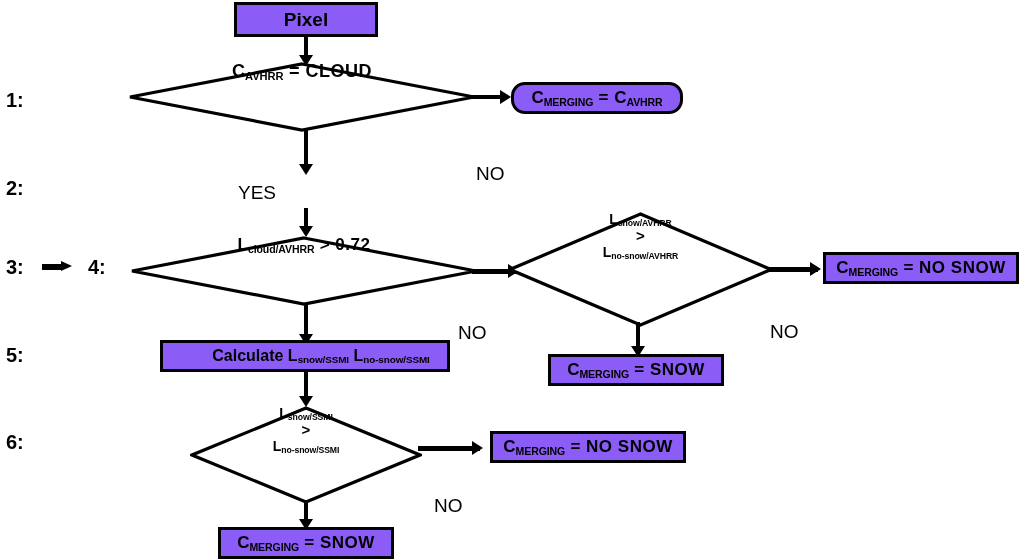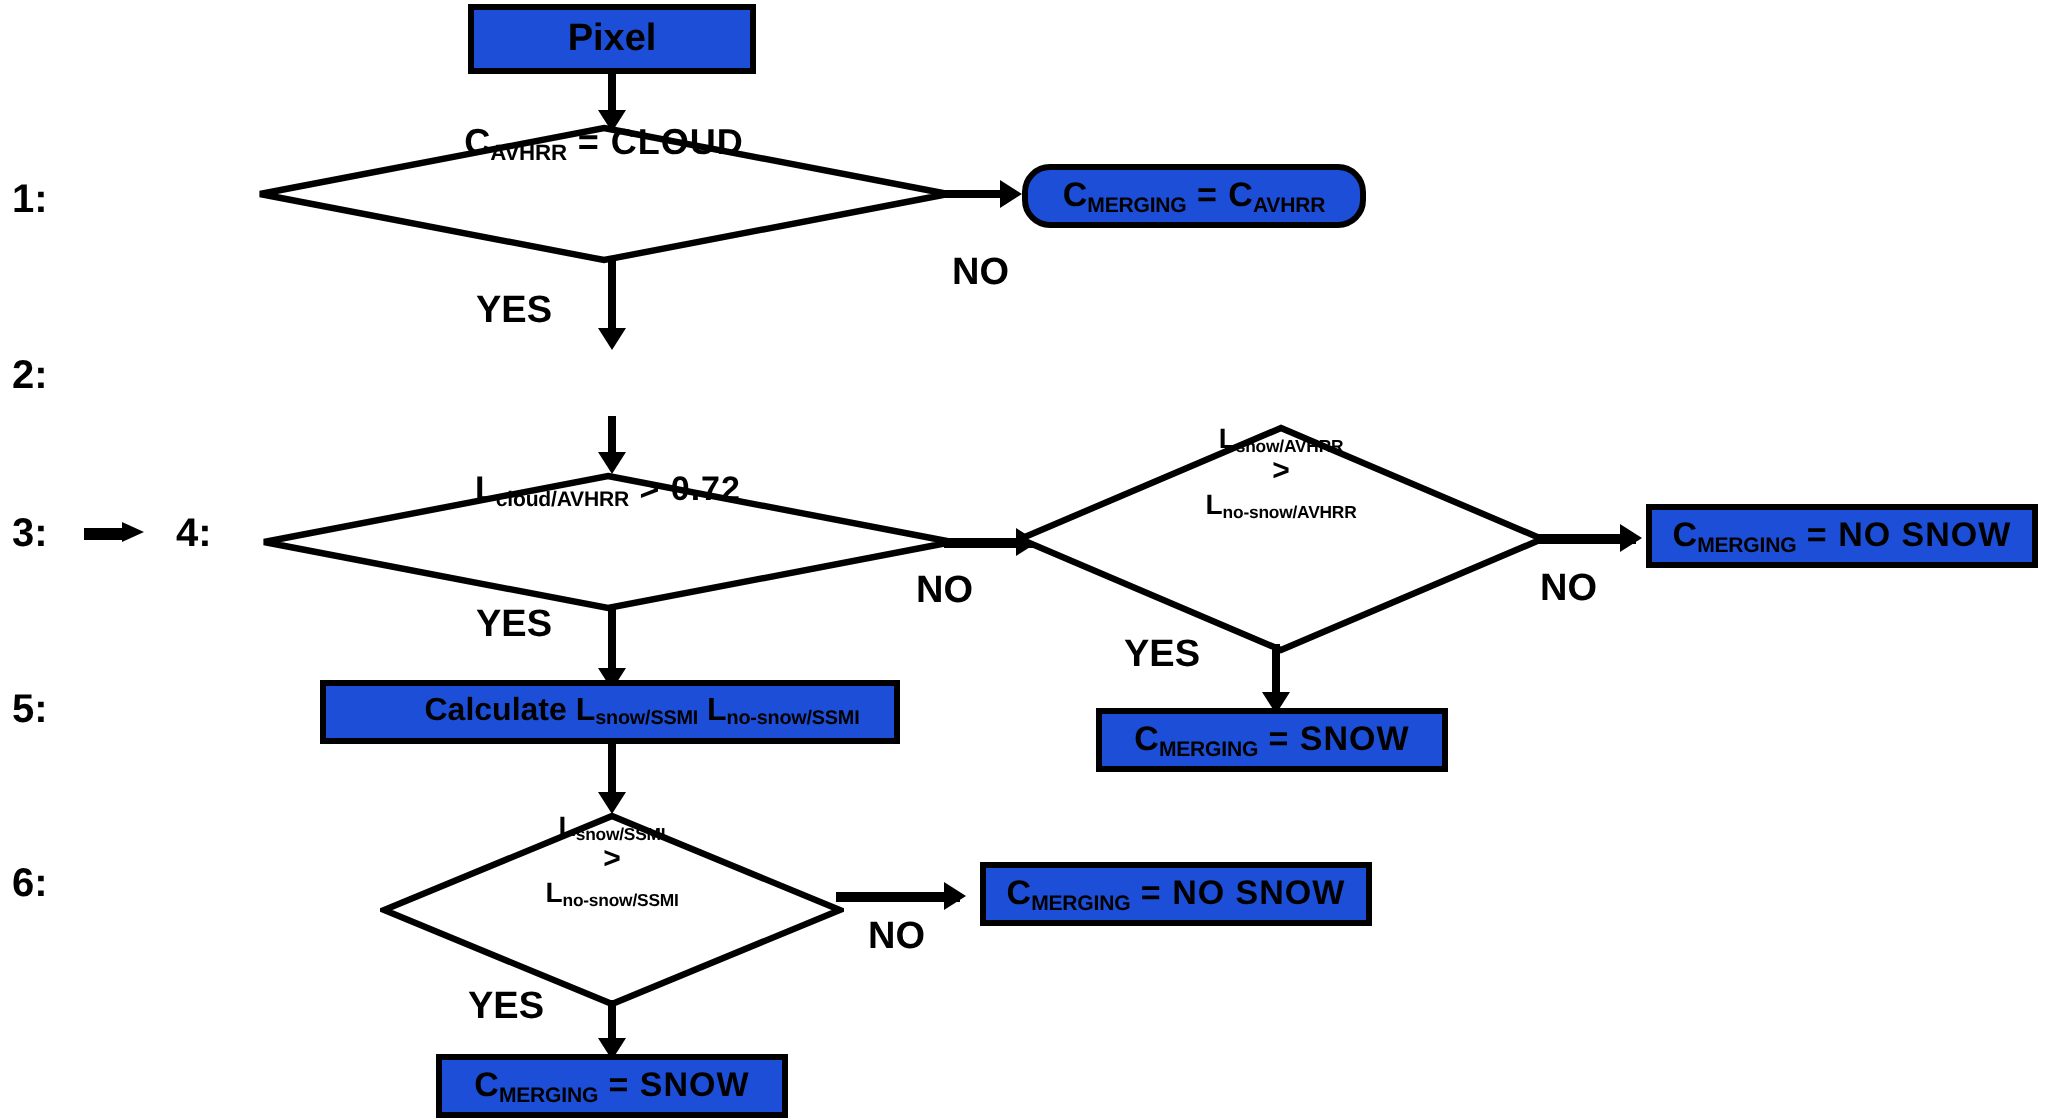--- a/index.html
+++ b/index.html
@@ -47,21 +47,21 @@
     border-top: 5.5px solid transparent;
     border-bottom: 5.5px solid transparent;
     border-left: 11px solid #000;
   }
 
   
   .box {
     position: absolute;
     box-sizing: border-box;
     border: 3px solid #000;
-    background: #1d4ed8;
+    background: #8b5cf6;
     display: flex;
     align-items: center;
     justify-content: center;
     text-align: center;
     font-weight: bold;
     line-height: 1.05;
   }
   .box-inner { display: block; padding: 0 6px; white-space: nowrap; }
 
   
@@ -110,23 +110,24 @@
     width: 0; height: 0;
     border-top: 7px solid transparent;
     border-bottom: 7px solid transparent;
     border-left: 11px solid #000;
   }
 
   
   .branch {
     position: absolute;
     font-size: 19px;
-    font-weight: bold;
+    font-weight: normal;
     white-space: nowrap;
     line-height: 1;
+    margin-top: 37px;
   }
 
   
   .sub {
     font-size: 0.62em;
     vertical-align: baseline;
     position: relative;
     top: 0.26em;
     letter-spacing: -0.1px;
   }

